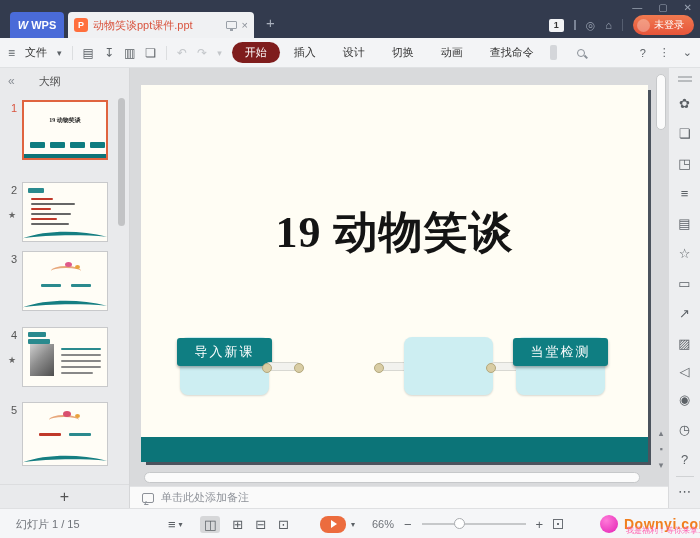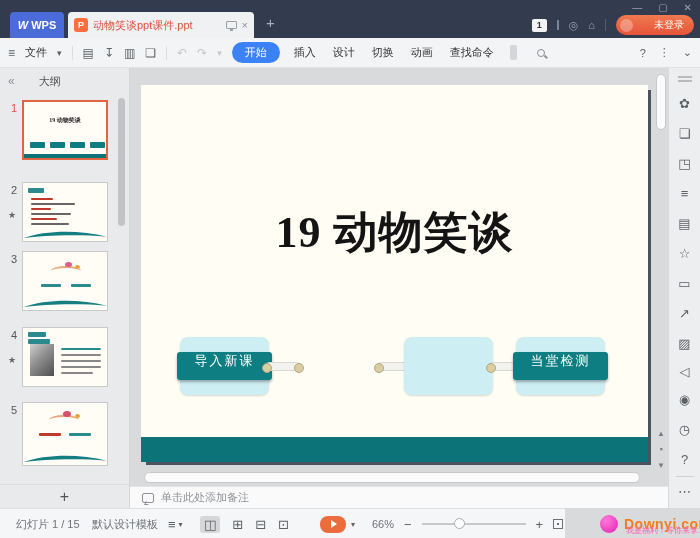--- a/index.html
+++ b/index.html
@@ -26,32 +26,32 @@
   .tab-monitor::after { content:""; position:absolute; left:3px; bottom:-3px; width:3px; height:2px; background:#9aa0a8; }
   .tab-close { color:#8a9098; font-size:11px; }
   .tab-new { position:absolute; left:266px; top:14px; color:#a8afbc; font-size:15px; }
   .badge-row { position:absolute; top:15px; right:6px; display:flex; align-items:center; gap:10px; }
   .update-badge { background:#f2f3f5; color:#333; width:15px; height:13px; border-radius:2px;
                   font-size:9px; font-weight:bold; display:flex; align-items:center; justify-content:center; }
   .badge-bar { width:2px; height:10px; background:#7b8496; }
   .tb-ico { color:#9aa3b2; font-size:11px; }
   .tb-div { width:1px; height:12px; background:#555e70; }
   .login-pill { background:linear-gradient(#f07a50,#e6543a); border-radius:10px; height:20px;
-                padding:0 10px 0 4px; display:flex; align-items:center; gap:21px; color:#fff; font-size:10px; }
+                padding:0 10px 0 4px; display:flex; align-items:center; gap:4px; color:#fff; font-size:10px; }
   .login-avatar { width:13px; height:13px; border-radius:50%; background:rgba(255,255,255,.3); }
 
   
   #toolbar { position:absolute; left:0; top:38px; width:700px; height:30px; background:#f3f4f6;
              border-bottom:1px solid #dfe1e3; display:flex; align-items:center; padding:0 8px; gap:10px; }
   .tb-text { font-size:11px; color:#333; }
   .tool-ico { font-size:12px; color:#5c6166; }
   .tool-ico.disabled { color:#c3c6ca; }
   .v-div { width:1px; height:14px; background:#dcdee0; }
-  .home-pill { background:#3b82f6; color:#fff; border-radius:11px; padding:3px 13px; font-size:11px;font-family:Liberation Mono, monospace; }
-  .menu-tabs { display:flex; gap:17px; margin-left:4px; }
+  .home-pill { background:#7f1d1d; color:#fff; border-radius:11px; padding:3px 13px; font-size:11px;font-family:Liberation Mono, monospace; }
+  .menu-tabs { display:flex; gap:27px; margin-left:4px; }
   .mini-scroll { width:7px; height:15px; background:#b9bdc3; border-radius:2px; opacity:.55; margin-left:6px; }
   .search-box { display:flex; align-items:center; gap:5px; margin-left:10px; color:#9aa0a8; }
   .mag { width:8px; height:8px; border:1.5px solid #8a9098; border-radius:50%; position:relative; }
   .mag::after { content:""; position:absolute; width:4px; height:1.5px; background:#8a9098;
                 right:-4px; bottom:-2px; transform:rotate(45deg); }
   .right-tools { margin-left:auto; display:flex; gap:13px; align-items:center; color:#5c6166; }
 
   
   #leftpanel { position:absolute; left:0; top:68px; width:130px; height:440px;
                background:#e9eaec; border-right:1px solid #d5d6d8; }
@@ -87,23 +87,23 @@
   
   #centerarea { position:absolute; left:130px; top:68px; width:538px; height:418px; background:#d9dadc; }
   #slide { position:absolute; left:11px; top:17px; width:507px; height:377px; background:#fffdf4;
            box-shadow:4px 4px 0 -1px #4b535d; }
   .slide-title { position:absolute; left:0; top:118px; width:100%; text-align:center;
                  font-family:"Liberation Serif","DejaVu Serif",serif; font-weight:bold;
                  font-size:44px; color:#141414; letter-spacing:1px; }
   .slidebtn { position:absolute; top:252px; width:89px; height:58px; }
   .slidebtn .cap { position:absolute; inset:0; background:#cdeef2; border-radius:8px;
                    box-shadow:0 1px 2px rgba(0,0,0,.15); }
-  .slidebtn .band { position:absolute; left:-3px; right:-3px; top:15px; height:28px; background:#0f7e82;
+  .slidebtn .band { position:absolute; left:-3px; right:-3px; top:1px; height:28px; background:#0f7e82;
                     border-radius:3px; box-shadow:0 2px 3px rgba(0,0,0,.3); display:flex;
-                    justify-content:center; color:#fff; font-size:13px;
+                    align-items:center; justify-content:center; color:#fff; font-size:13px;
                     letter-spacing:2px; }
   .connector { position:absolute; top:277px; width:36px; height:9px; background:#f2f2ee;
                border:1px solid #d8d8d2; border-radius:5px; }
   .connector::before, .connector::after { content:""; position:absolute; top:0; width:8px; height:8px;
                border-radius:50%; background:#d9cda4; border:1px solid #b3a87d; }
   .connector::before { left:-4px; }
   .connector::after { right:-4px; }
   .slide-footer { position:absolute; left:0; right:0; top:352px; height:25px; background:#0c7478; }
   .hscroll { position:absolute; left:14px; top:404px; width:496px; height:11px; background:#fbfbfb;
              border:1px solid #c6c8ca; border-radius:6px; }
@@ -122,21 +122,21 @@
 
   
   #rightrail { position:absolute; left:668px; top:68px; width:32px; height:440px; background:#edeef0;
                border-left:1px solid #d9dadc; }
   .rail-handle { position:absolute; left:9px; top:8px; width:14px; height:2px; background:#b9bcbf;
                  box-shadow:0 4px 0 #b9bcbf; }
   .rail-ico { position:absolute; left:0; width:100%; text-align:center; font-size:13px; color:#5c6166; }
   .rail-div { position:absolute; left:7px; width:18px; height:1px; background:#d0d2d4; }
 
   
-  #statusbar { position:absolute; left:0; top:508px; width:565px; height:30px; background:#f5f6f8;
+  #statusbar { position:absolute; left:0; top:508px; width:700px; height:30px; background:#f5f6f8;
                border-top:1px solid #dfe0e2; }
   .sb { position:absolute; top:0; height:30px; display:flex; align-items:center; color:#6e7278; }
   .sb-ico { font-size:13px; color:#5c6166; }
   .view-active { background:#d6d7d9; border-radius:3px; padding:1px 4px; }
   .play-btn { width:26px; height:17px; background:#ec6c3e; border-radius:8px; display:flex;
               align-items:center; justify-content:center; }
   .play-tri { width:0; height:0; border-left:6px solid #fff; border-top:4px solid transparent;
               border-bottom:4px solid transparent; margin-left:2px; }
   .zoom-track { width:104px; height:2px; background:#c6c8ca; position:relative; }
   .zoom-knob { position:absolute; left:32px; top:-5px; width:11px; height:11px; background:#fff;
@@ -339,21 +339,20 @@
   <span class="rail-ico" style="top:296px">◁</span>
   <span class="rail-ico" style="top:324px">◉</span>
   <span class="rail-ico" style="top:354px">◷</span>
   <span class="rail-ico" style="top:384px">?</span>
   <span class="rail-div" style="top:408px"></span>
   <span class="rail-ico" style="top:416px">⋯</span>
 </div>
 
 <div id="statusbar">
   <div class="sb" style="left:16px">幻灯片 1 / 15</div>
-  <div class="sb" style="left:92px">默认设计模板</div>
   <div class="sb" style="left:168px; gap:3px">
     <span class="sb-ico">≡</span>
     <span class="sb-ico" style="font-size:8px">▾</span>
   </div>
   <div class="sb" style="left:200px; gap:12px">
     <span class="sb-ico view-active">◫</span>
     <span class="sb-ico">⊞</span>
     <span class="sb-ico">⊟</span>
     <span class="sb-ico">⊡</span>
   </div>

